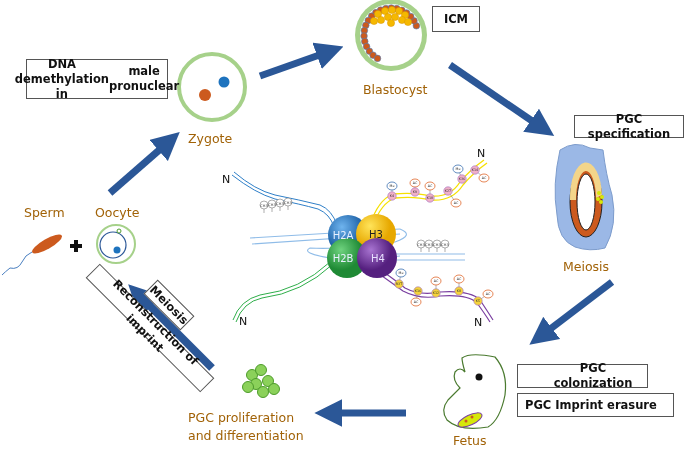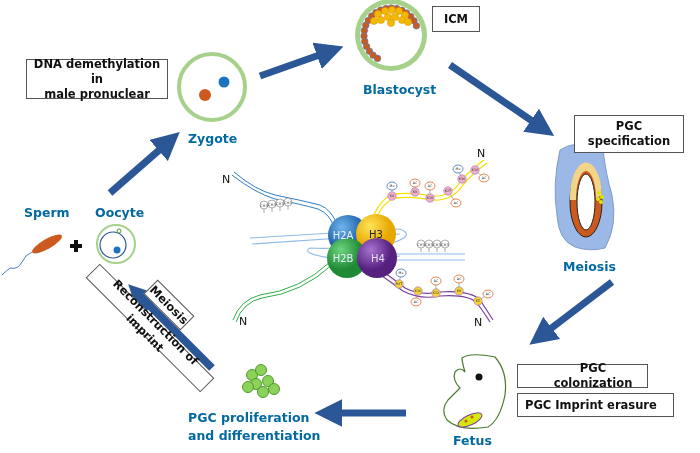--- a/index.html
+++ b/index.html
@@ -1,19 +1,19 @@
 <!DOCTYPE html>
 <html><head>
 <meta charset="utf-8">
 <style>
   html, body { margin:0; padding:0; background:#ffffff; }
   body { width:700px; height:453px; position:relative; overflow:hidden;
          font-family:"DejaVu Sans", "Liberation Sans", sans-serif; }
   #stage { position:absolute; left:0; top:0; width:700px; height:453px; }
-  .lbl { position:absolute; font-weight:bold; color:#0369a1; font-size:12.5px; white-space:nowrap; }
+  .lbl { position:absolute; font-weight:normal; color:#a16207; font-size:12.5px; white-space:nowrap; }
   .box { position:absolute; border:1px solid #555; background:#fff; font-weight:bold;
          font-size:11.5px; color:#111; display:flex; align-items:center; justify-content:center;
          text-align:center; line-height:15px; box-sizing:border-box; }
   .rot { transform-origin:center center; }
 </style>
 </head>
 <body>
 
 <div id="stage">
 <svg width="700" height="453" viewBox="0 0 700 453" style="position:absolute;left:0;top:0">
@@ -252,23 +252,23 @@
 
 <div class="lbl" style="left:188px;top:131px">Zygote</div>
 <div class="lbl" style="left:363px;top:82px">Blastocyst</div>
 <div class="lbl" style="left:563px;top:259px">Meiosis</div>
 <div class="lbl" style="left:453px;top:433px">Fetus</div>
 <div class="lbl" style="left:188px;top:410px">PGC proliferation</div>
 <div class="lbl" style="left:188px;top:428px">and differentiation</div>
 <div class="lbl" style="left:24px;top:205px">Sperm</div>
 <div class="lbl" style="left:95px;top:205px">Oocyte</div>
 
-<div class="box" style="left:26px;top:59px;width:142px;height:40px;flex-direction:column">
+<div class="box" style="left:26px;top:59px;width:142px;height:40px;flex-direction:row">
   <span>DNA demethylation in</span>
   <span>male pronuclear</span>
 </div>
 <div class="box" style="left:432px;top:6px;width:48px;height:26px">ICM</div>
-<div class="box" style="left:574px;top:115px;width:110px;height:38px">PGC specification</div>
+<div class="box" style="left:574px;top:115px;width:110px;height:23px">PGC specification</div>
 <div class="box" style="left:517px;top:364px;width:131px;height:24px;justify-content:flex-start;padding-left:21px">PGC colonization</div>
 <div class="box" style="left:517px;top:393px;width:157px;height:24px;justify-content:flex-start;padding-left:7px">PGC Imprint erasure</div>
 <div class="box rot" style="left:143px;top:295px;width:52px;height:20px;transform:rotate(45deg)">Meiosis</div>
 <div class="box rot" style="left:69px;top:318px;width:162px;height:20px;transform:rotate(45deg)">Reconstruction of imprint</div>
 </div>
 
 </body></html>

